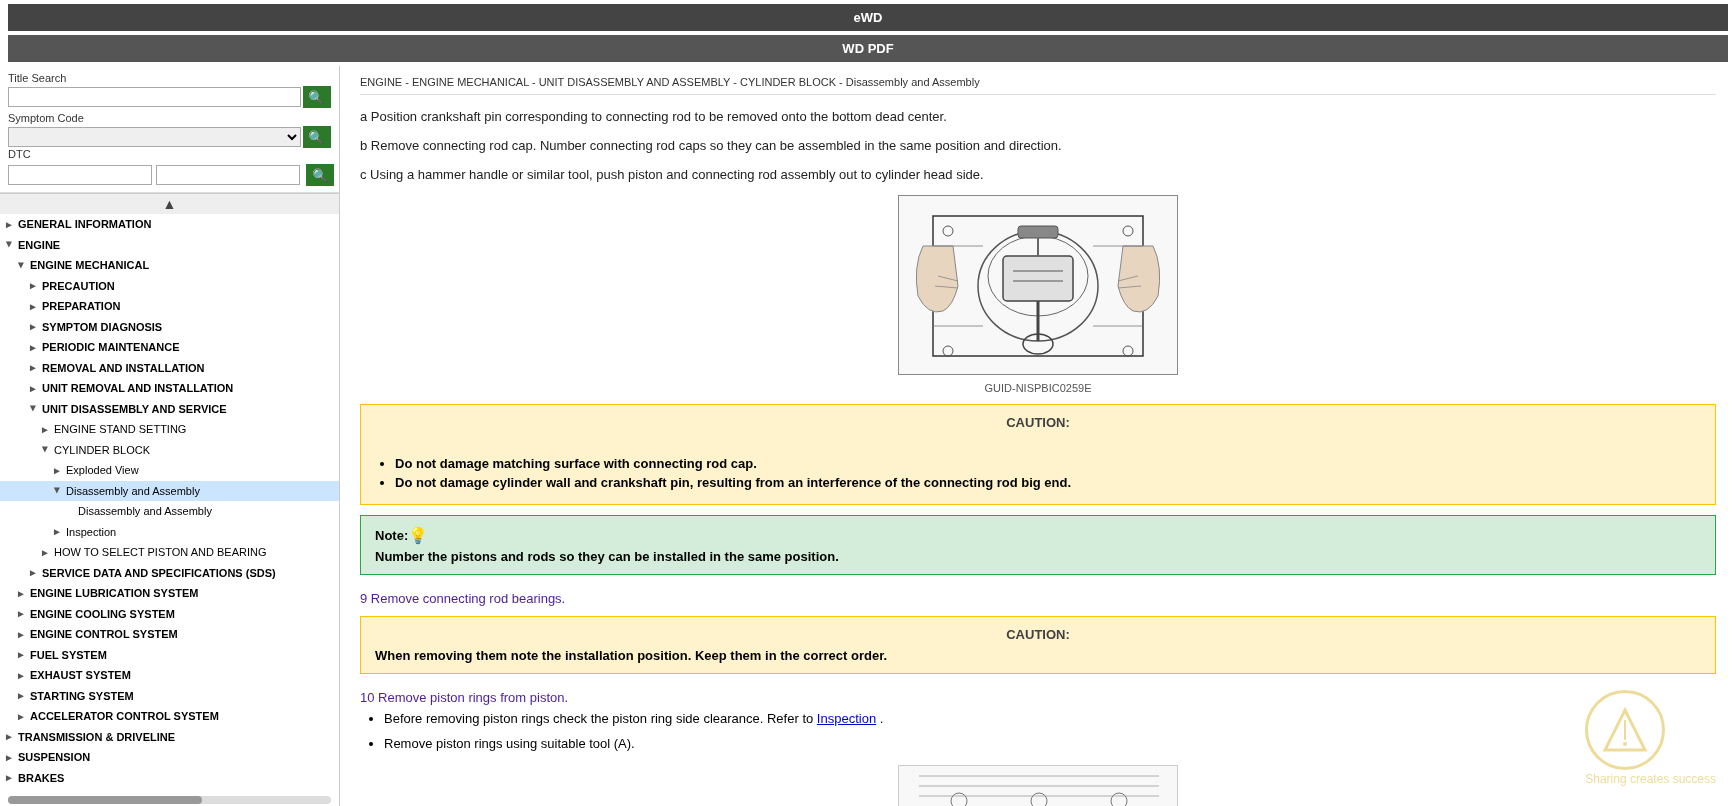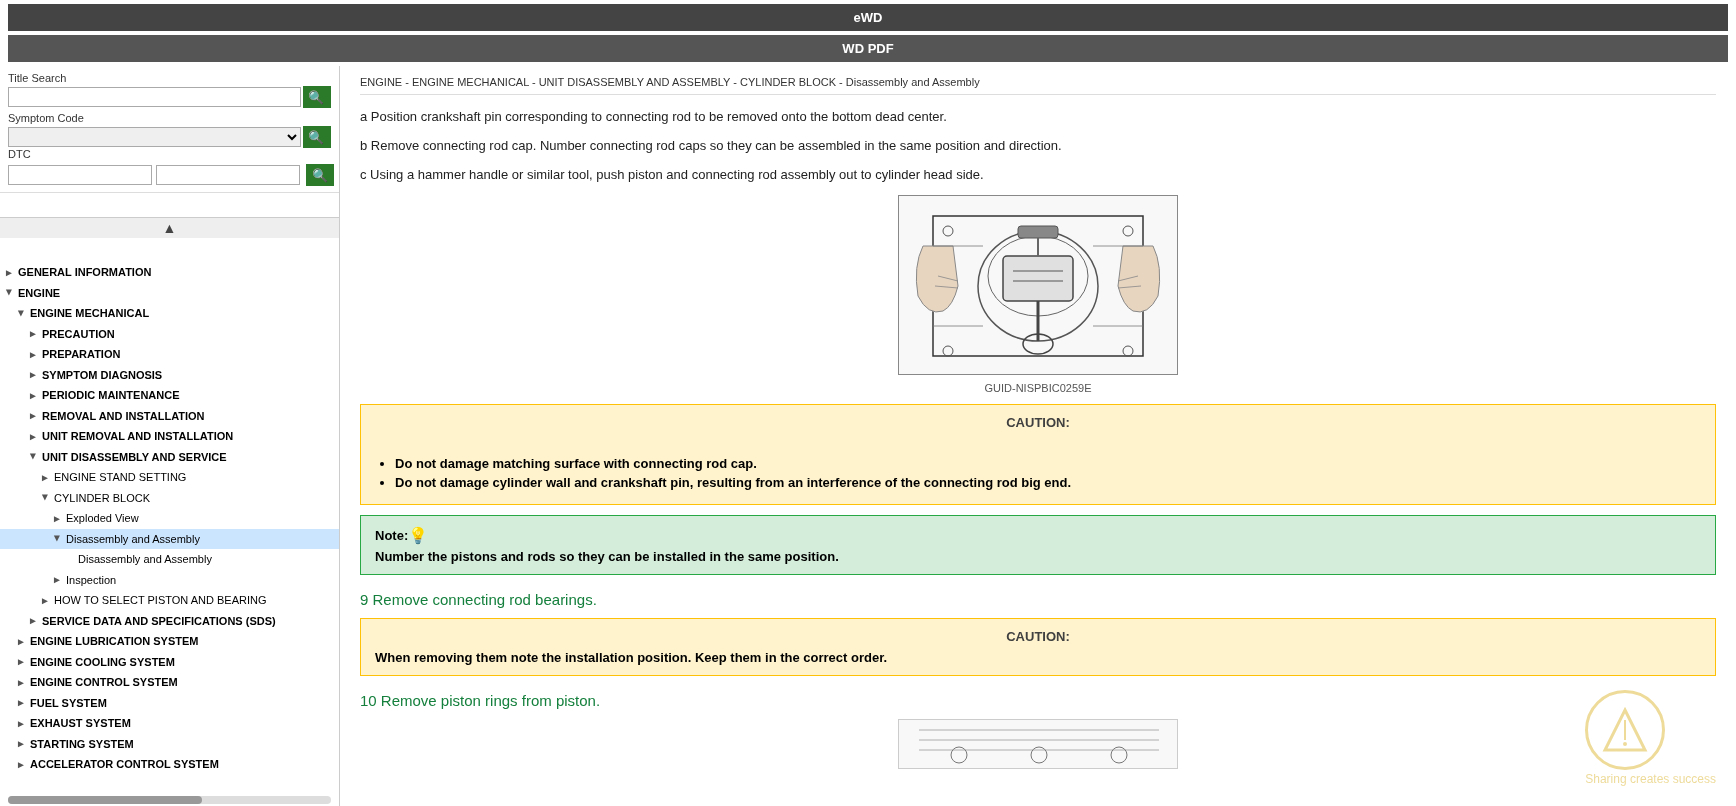--- a/index.html
+++ b/index.html
@@ -33,21 +33,20 @@
 
     
     .sidebar {
       width: 340px;
       min-width: 340px;
       display: flex;
       flex-direction: column;
       border-right: 1px solid #ccc;
       overflow: hidden;
       background: #fff;
-      gap: 24px;
     }
 
     .search-area { padding: 6px 8px; border-bottom: 1px solid #ddd; }
     .search-row { display: flex; align-items: center; margin-bottom: 4px; }
     .search-label { font-size: 11px; color: #333; margin-bottom: 2px; }
     .search-input {
       border: 1px solid #aaa;
       padding: 2px 4px;
       font-size: 11px;
       flex: 1;
@@ -156,21 +155,21 @@
       background: #d4edda;
       border: 1px solid #28a745;
       padding: 10px 14px;
       margin: 10px 0;
       font-size: 13px;
     }
     .note-title { font-weight: bold; display: flex; align-items: center; margin-bottom: 4px; }
     .note-icon { color: #28a745; font-size: 16px; }
     .note-box p { font-weight: bold; }
 
-    .step-text { font-size: 15px; color: #15803d; margin: 16px 0 4px 0; }
+    .step-text { font-size: 13px; color: #4c1d95; margin: 16px 0 4px 0; }
     .bullet-list { margin-left: 24px; font-size: 13px; margin-bottom: 8px; }
     .bullet-list li { margin-bottom: 4px; line-height: 1.6; }
     .bullet-list li a { color: #0000cc; text-decoration: underline; }
 
     
     .watermark-area { position: fixed; bottom: 20px; right: 20px; opacity: 0.4; pointer-events: none; }
     .watermark-circle {
       width: 80px; height: 80px;
       border-radius: 50%;
       border: 3px solid #d4a500;
@@ -415,20 +414,28 @@
 
     <p class="step-text">9 Remove connecting rod bearings.</p>
 
     <div class="caution-box">
       <div class="caution-title">CAUTION:</div>
       <p style="font-weight:bold;">When removing them note the installation position. Keep them in the correct order.</p>
     </div>
 
     <p class="step-text">10 Remove piston rings from piston.</p>
 
+    <ul class="bullet-list">
+      <li>
+        <span>Before removing piston rings check the piston ring side clearance. Refer to</span>
+        <a href="#">Inspection</a>
+        <span>.</span>
+      </li>
+      <li>Remove piston rings using suitable tool (A).</li>
+    </ul>
 
     <div class="figure-container">
       <div style="width:280px; height:50px; border:1px solid #ccc; background:#f8f8f8; display:inline-block; overflow:hidden;">
         <svg width="280" height="50">
           <rect x="0" y="0" width="280" height="50" fill="#f8f8f8"></rect>
           <line x1="20" y1="10" x2="260" y2="10" stroke="#999" stroke-width="0.8"></line>
           <line x1="20" y1="20" x2="260" y2="20" stroke="#999" stroke-width="0.8"></line>
           <line x1="20" y1="30" x2="260" y2="30" stroke="#999" stroke-width="0.8"></line>
           <circle cx="60" cy="35" r="8" fill="none" stroke="#777" stroke-width="1"></circle>
           <circle cx="140" cy="35" r="8" fill="none" stroke="#777" stroke-width="1"></circle>

